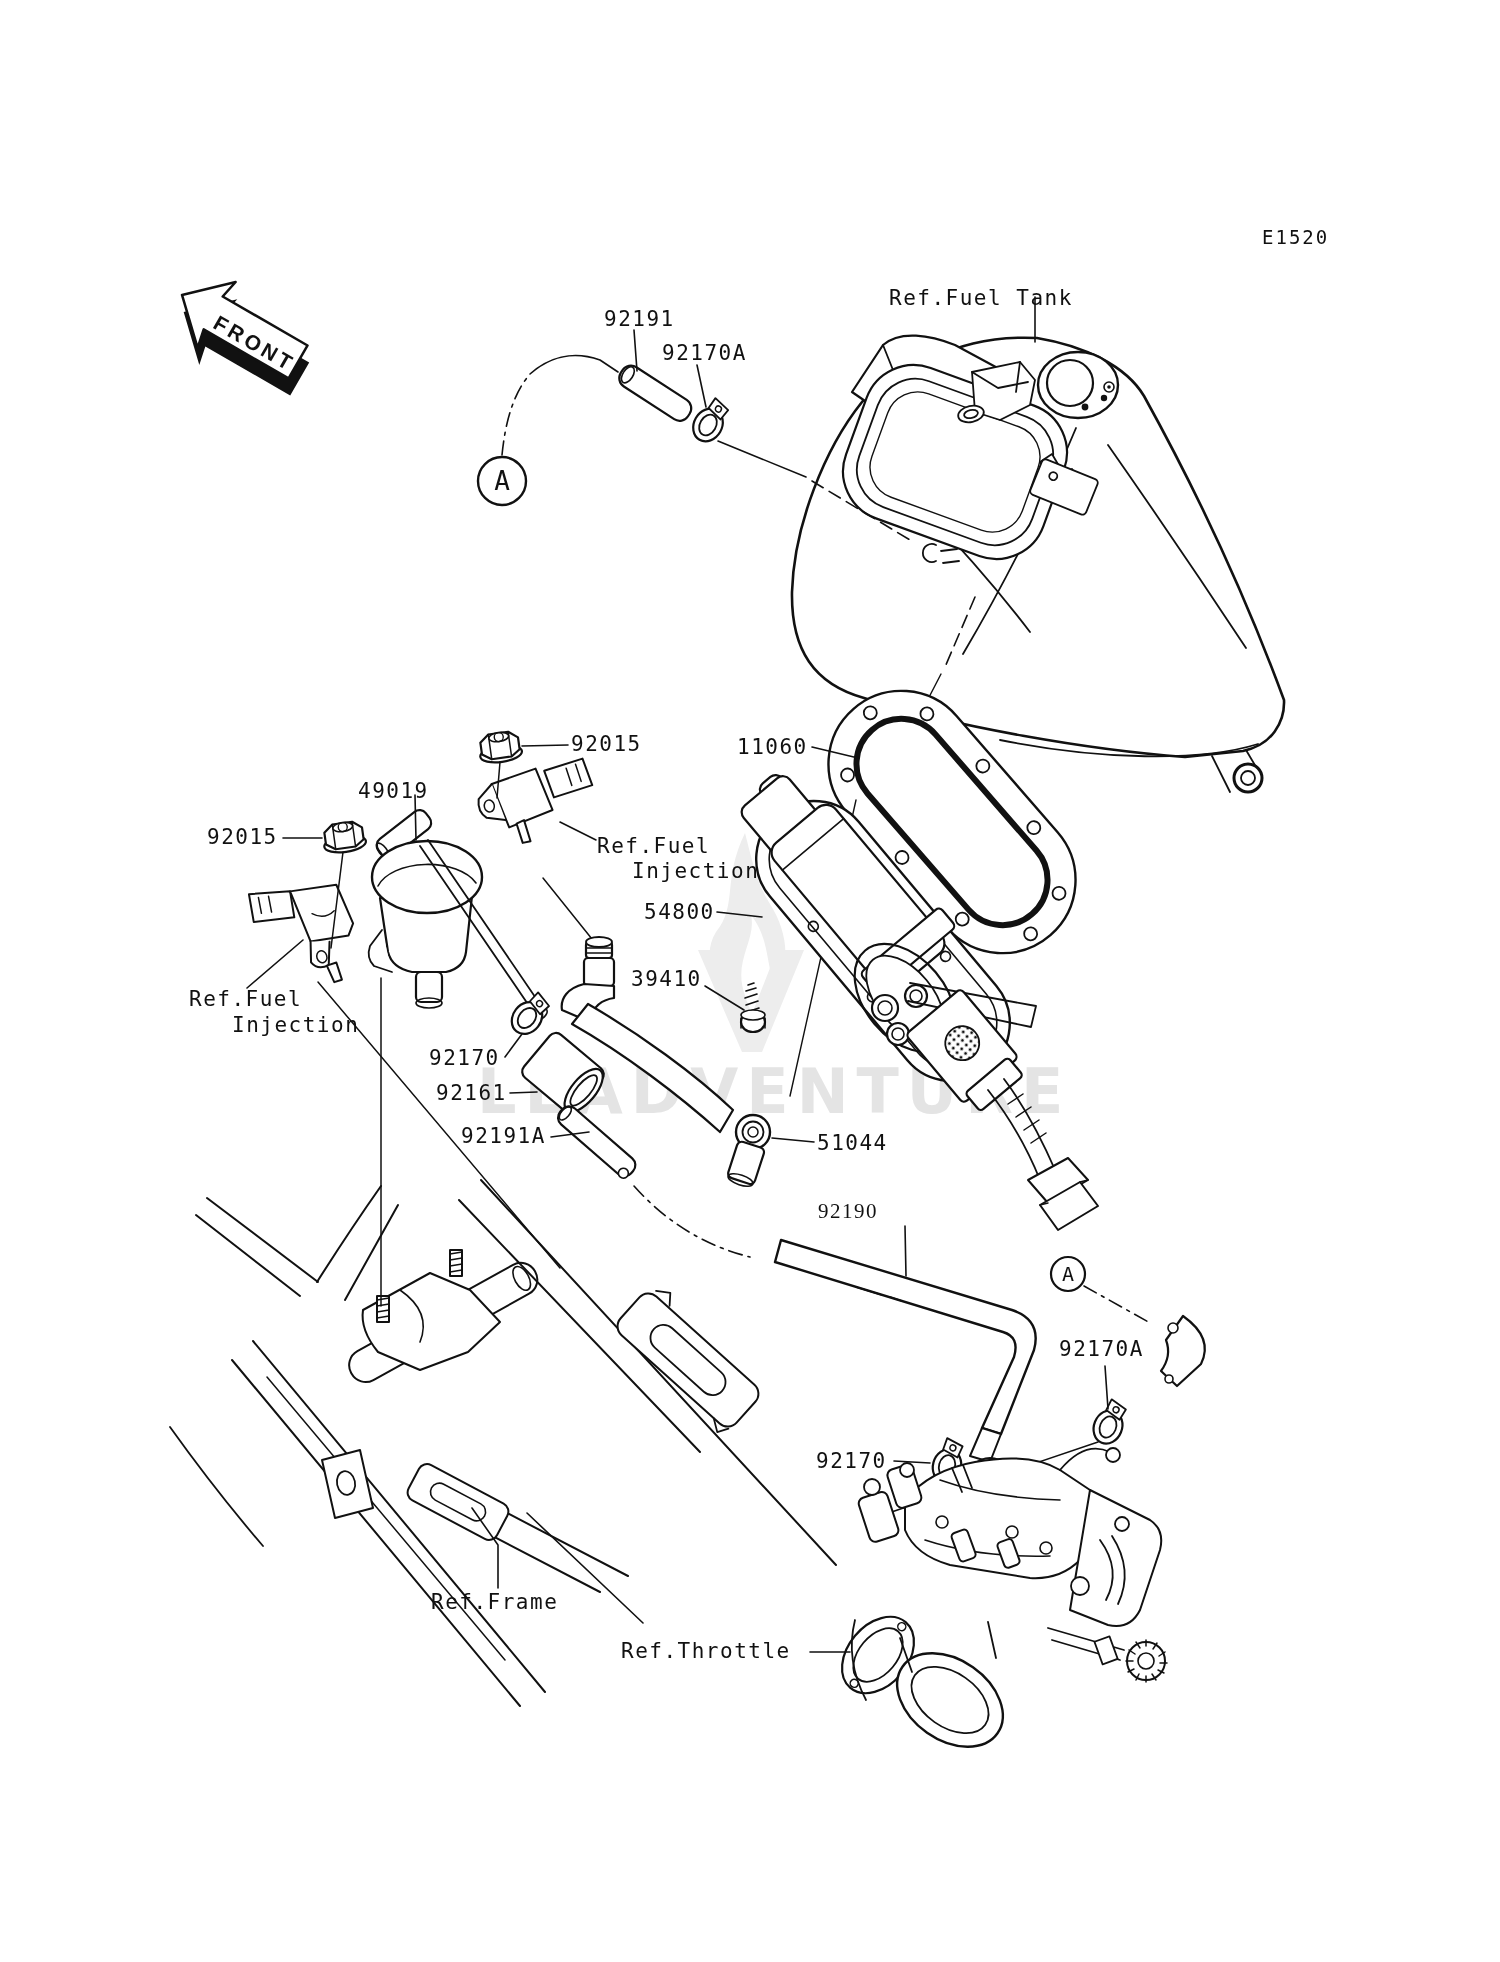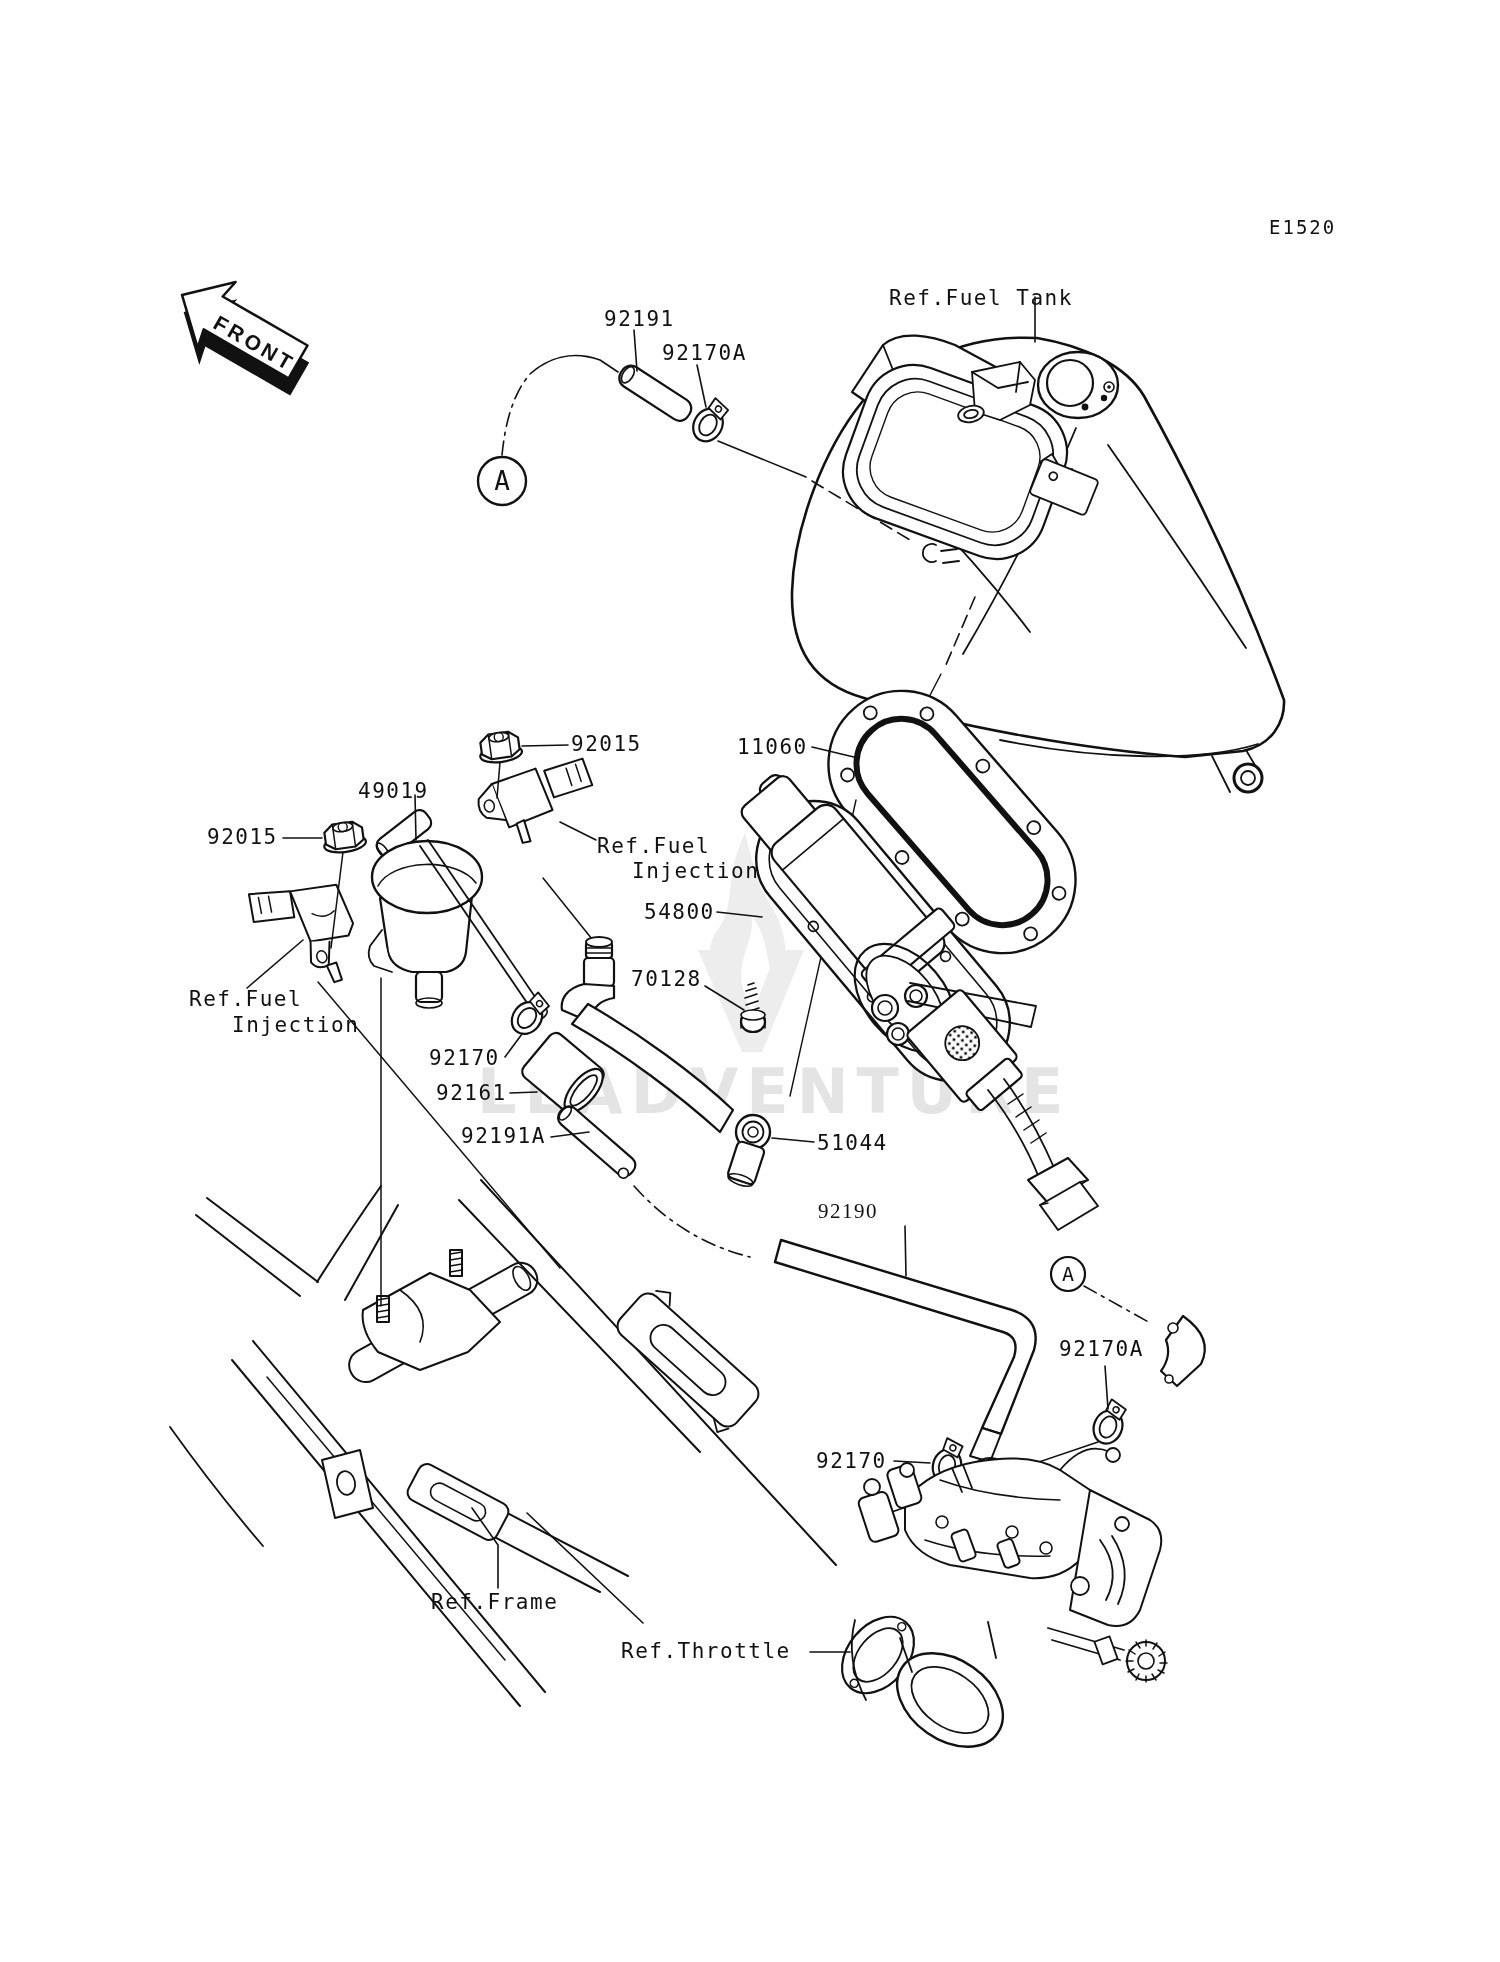--- a/index.html
+++ b/index.html
@@ -407,37 +407,37 @@
       <circle cx="502" cy="481" r="24" fill="#fff" stroke-width="2.4"></circle>
       <text x="502" y="490" text-anchor="middle" font-size="26" fill="#111" stroke="none">A</text>
     </g>
     <g>
       <circle cx="1068" cy="1274" r="17" fill="#fff" stroke-width="2.2"></circle>
       <text x="1068" y="1281" text-anchor="middle" font-size="20" fill="#111" stroke="none">A</text>
     </g>
   </g>
 </svg>
 
-<div class="lbl small" style="left:1262px;top:216px;letter-spacing:2px;margin-left:7px;">E1520</div>
+<div class="lbl small" style="left:1262px;top:226px;letter-spacing:2px;">E1520</div>
 
 <div class="lbl" style="left:889px;top:286px;">Ref.Fuel Tank</div>
 
 <div class="lbl" style="left:604px;top:307px;">92191</div>
 <div class="lbl" style="left:662px;top:341px;">92170A</div>
 
 <div class="lbl" style="left:571px;top:732px;">92015</div>
 <div class="lbl" style="left:358px;top:767px;margin-top:12px;">49019</div>
 <div class="lbl" style="left:737px;top:735px;">11060</div>
 <div class="lbl" style="left:207px;top:825px;">92015</div>
 
 <div class="lbl" style="left:597px;top:834px;">Ref.Fuel</div>
 <div class="lbl" style="left:632px;top:859px;">Injection</div>
 
 <div class="lbl" style="left:644px;top:900px;">54800</div>
-<div class="lbl" style="left:631px;top:967px;">70128</div>
+<div class="lbl" style="left:631px;top:967px;">39410</div>
 
 <div class="lbl" style="left:189px;top:987px;">Ref.Fuel</div>
 <div class="lbl" style="left:232px;top:1013px;">Injection</div>
 
 <div class="lbl" style="left:429px;top:1046px;">92170</div>
 <div class="lbl" style="left:436px;top:1081px;">92161</div>
 <div class="lbl" style="left:461px;top:1124px;">92191A</div>
 <div class="lbl" style="left:817px;top:1131px;">51044</div>
 <div class="lbl" style="left:818px;top:1199px;font-family:Liberation Serif, serif;">92190</div>
 <div class="lbl" style="left:1059px;top:1337px;">92170A</div>

